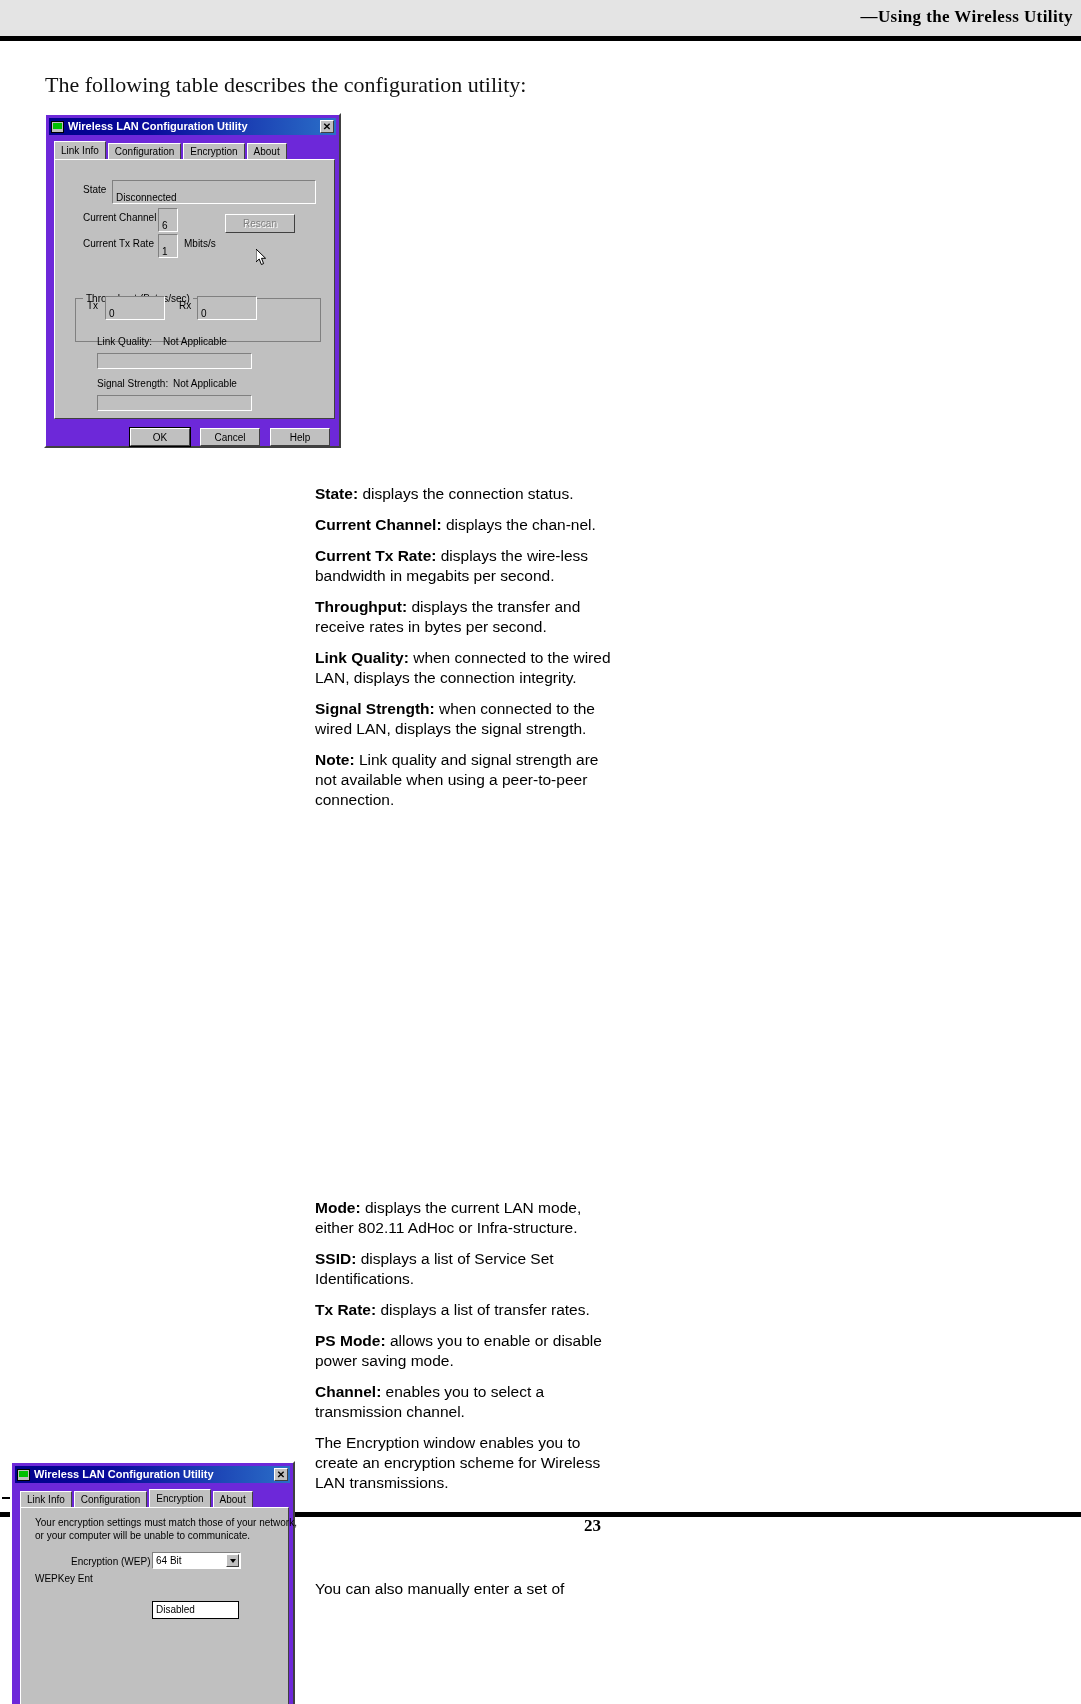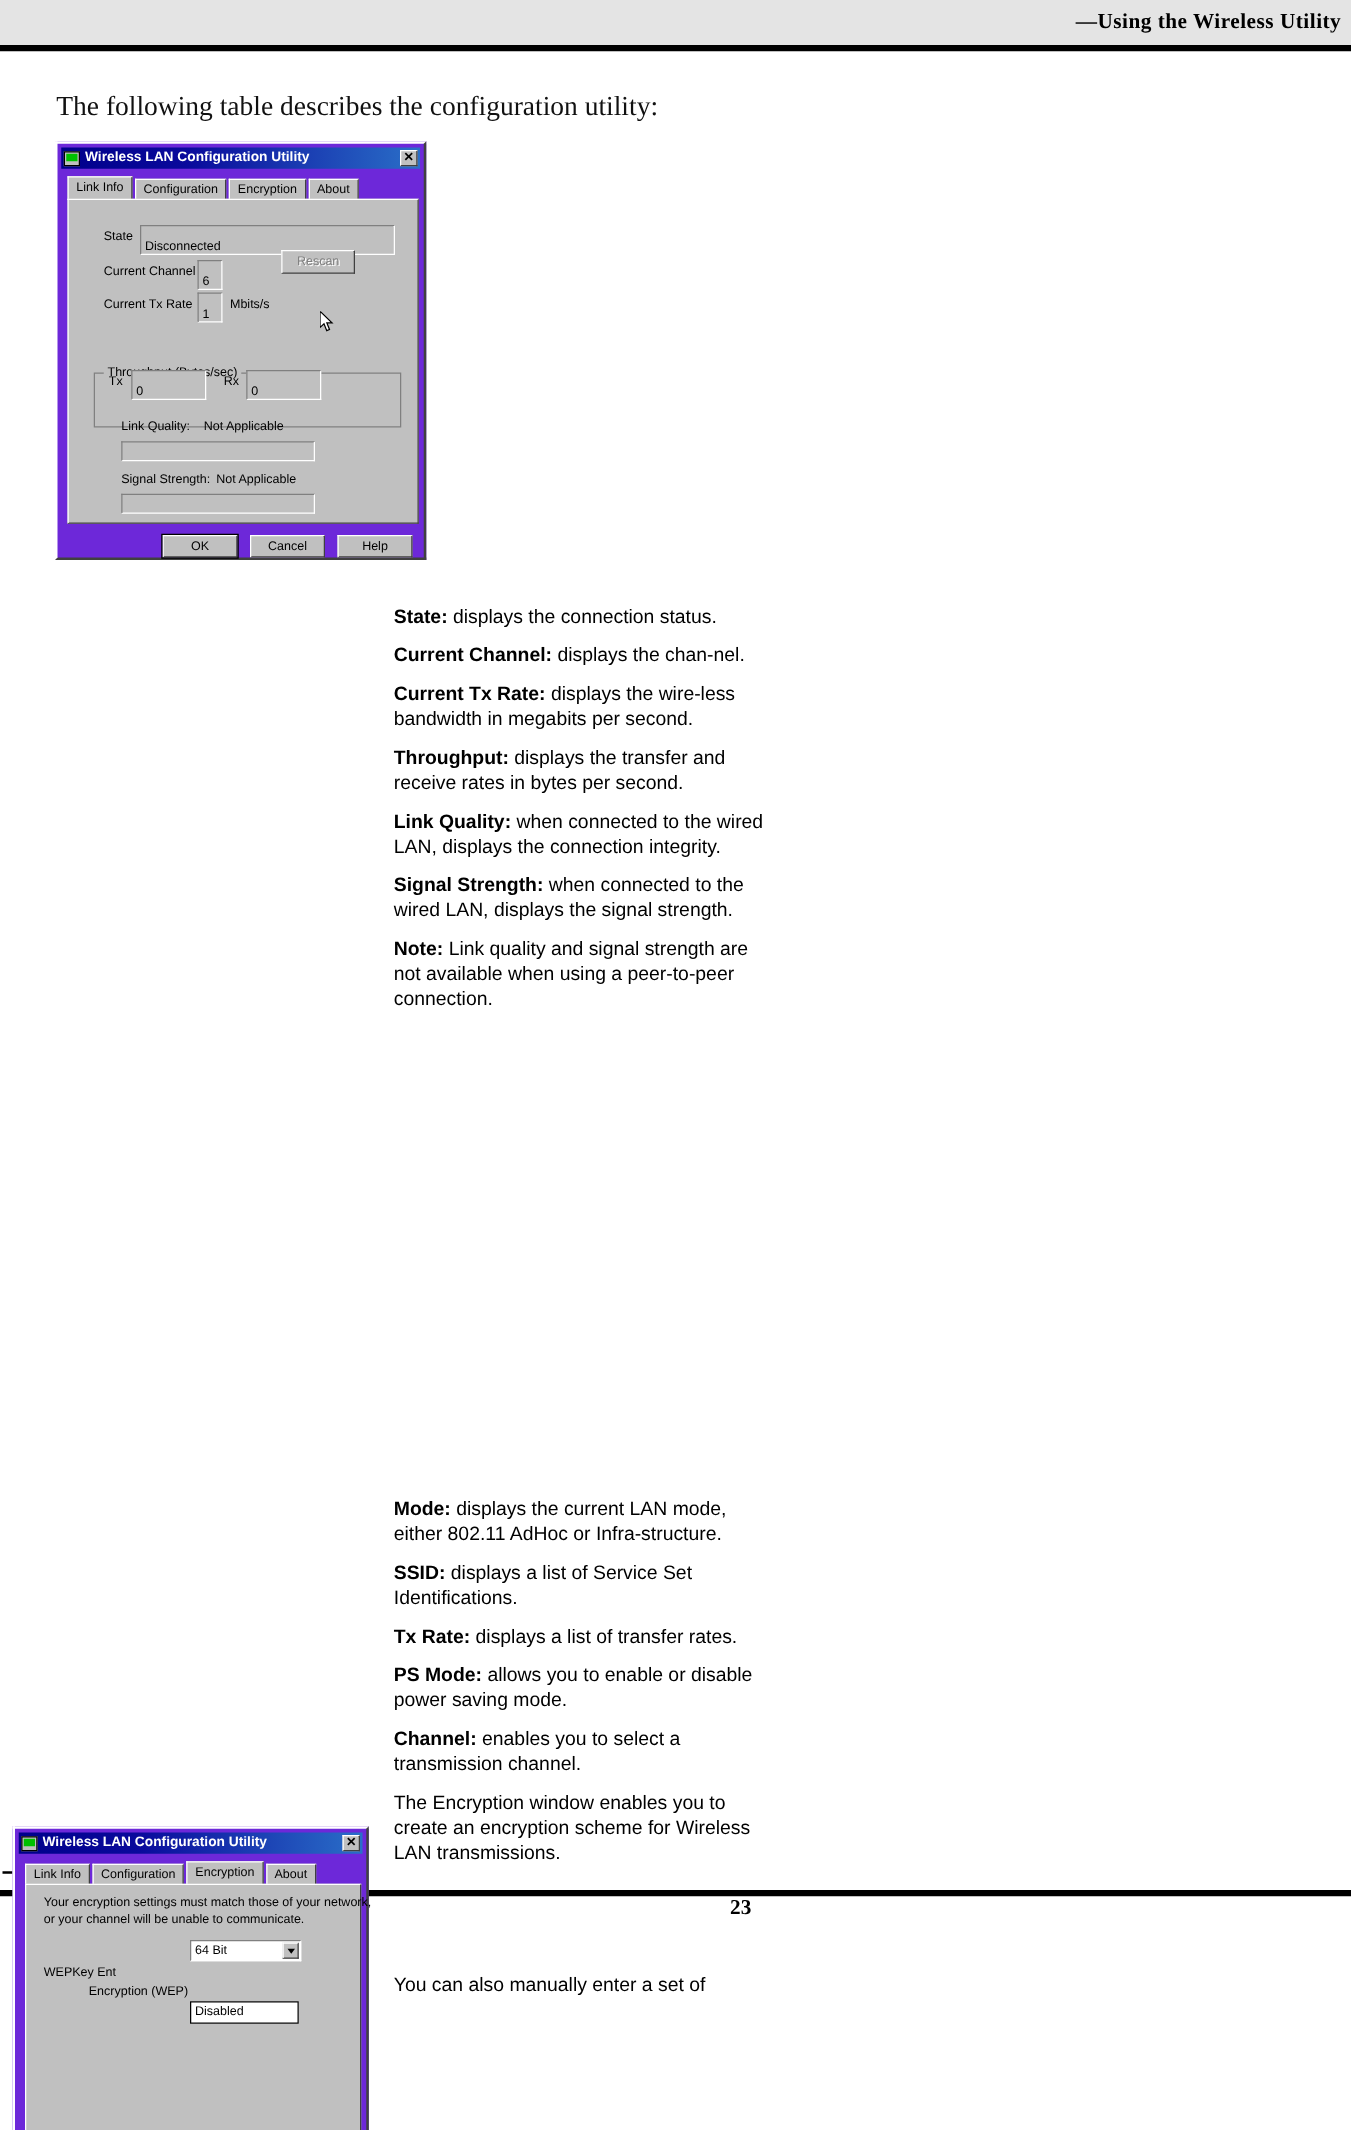--- a/index.html
+++ b/index.html
@@ -199,21 +199,21 @@
     <div class="lbl" style="left:28px; top:24px;">State</div>
     <div class="field" style="left:57px; top:20px; width:204px; height:16px;">Disconnected</div>
 
     <div class="lbl" style="left:28px; top:52px;">Current Channel</div>
     <div class="field" style="left:103px; top:48px; width:20px; height:16px;">6</div>
 
     <div class="lbl" style="left:28px; top:78px;">Current Tx Rate</div>
     <div class="field" style="left:103px; top:74px; width:20px; height:16px;">1</div>
     <div class="lbl" style="left:129px; top:78px;">Mbits/s</div>
 
-    <div class="btn disabled" style="left:170px; top:40px; width:59px; height:19px;">Rescan</div>
+    <div class="btn disabled" style="left:170px; top:54px; width:70px; height:19px;">Rescan</div>
 
     <svg class="cursor-arrow" style="left:201px; top:89px;" viewBox="0 0 12 18">
       <polygon points="0,0 0,13 3.2,10 5.4,15.5 7.6,14.6 5.5,9.3 9.6,9.3" fill="#ffffff" stroke="#000000" stroke-width="1"></polygon>
     </svg>
 
     <div class="groupbox" style="left:20px; top:120px; width:246px; height:44px;">
       <span class="gb-label">Throughput (Bytes/sec)</span>
     </div>
     <div class="lbl" style="left:32px; top:140px;">Tx</div>
     <div class="field" style="left:50px; top:136px; width:60px; height:16px;">0</div>
@@ -271,23 +271,23 @@
 
   <div class="tabstrip" style="left:8px; top:26px;">
     <div class="tab">Link Info</div>
     <div class="tab">Configuration</div>
     <div class="tab active">Encryption</div>
     <div class="tab">About</div>
   </div>
 
   <div class="tabpage" style="left:8px; top:44px; width:269px; height:205px;">
     <div class="lbl" style="left:14px; top:9px;">Your encryption settings must match those of your network,</div>
-    <div class="lbl" style="left:14px; top:22px;">or your channel will be unable to communicate.</div>
-
-    <div class="lbl" style="left:50px; top:48px;margin-top:32px;">Encryption (WEP)</div>
+    <div class="lbl" style="left:14px; top:22px;">or your computer will be unable to communicate.</div>
+
+    <div class="lbl" style="left:50px; top:48px;">Encryption (WEP)</div>
     <div class="combo" style="left:131px; top:44px; width:89px; height:17px;">
       <span>64 Bit</span>
       <span class="combo-arrow"></span>
     </div>
     <div class="droplist" style="left:131px; top:62px; width:87px; height:18px;margin-top:31px;">Disabled</div>
 
     <div class="lbl" style="left:14px; top:65px;">WEPKey  Ent</div>
   </div>
 </div>
 

